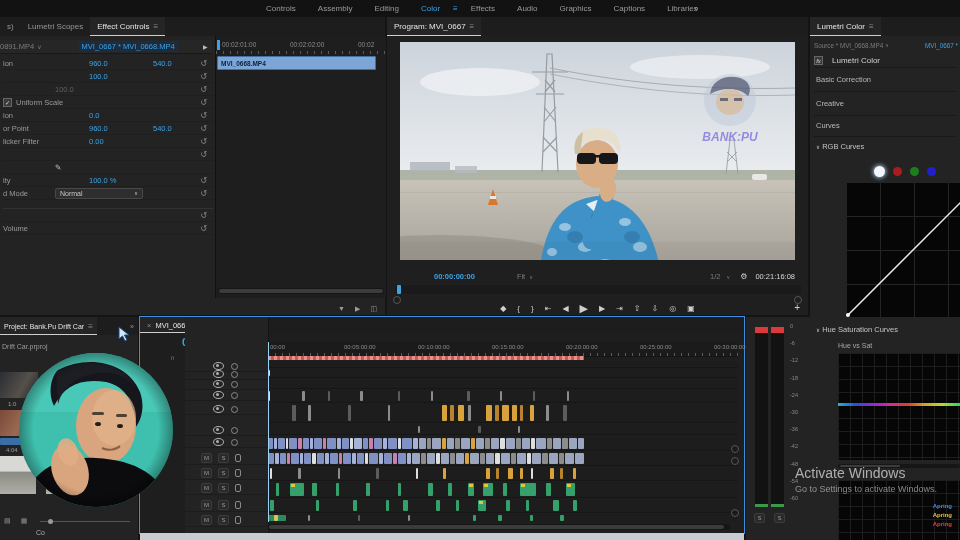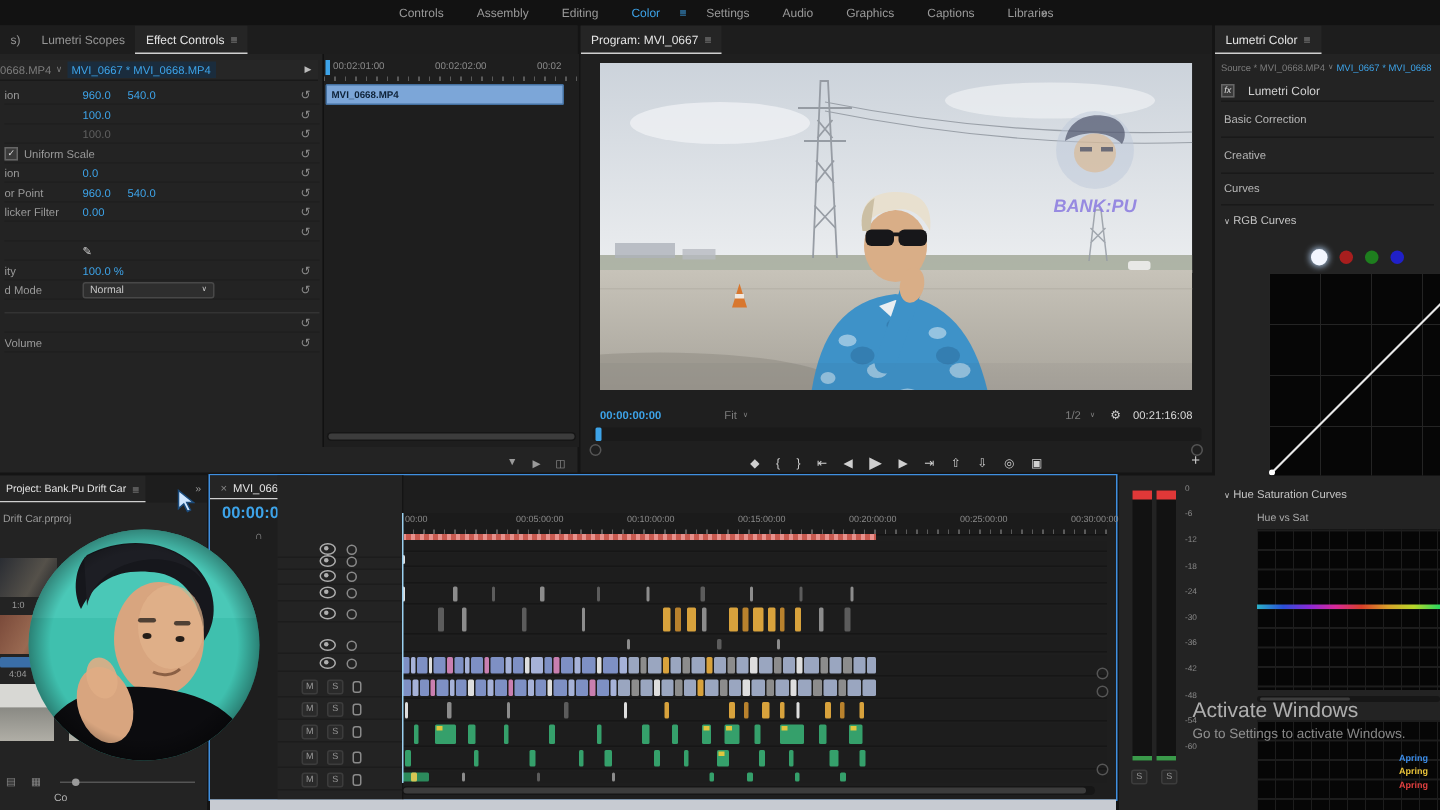--- a/index.html
+++ b/index.html
@@ -6,21 +6,21 @@
   #app{position:relative;width:960px;height:540px;background:#141414;overflow:hidden;
        font-family:"Liberation Sans","DejaVu Sans",sans-serif;color:#bfbfbf;
        -webkit-font-smoothing:antialiased;}
   .abs{position:absolute;}
   .panel{position:absolute;background:#232323;}
   .tabbar{position:absolute;left:0;top:0;right:0;height:19px;background:#1d1d1d;
           display:flex;align-items:center;font-size:8px;color:#969696;white-space:nowrap;overflow:hidden;}
   .tab{padding:0 7px;height:100%;display:flex;align-items:center;gap:4px;}
   .tab.active{color:#e4e4e4;background:#252525;box-shadow:inset 0 -1px 0 #cfcfcf;}
   .hamb{color:#8a8a8a;font-size:8px;}
-  .blue{color:#3da3e8;}
+  .blue{color:#3da3e8;margin-left:34px;}
   .dim{color:#7c7c7c;}
   
   #menubar{position:absolute;left:0;top:0;width:960px;height:17px;background:#121212;
            display:flex;align-items:center;font-size:8px;}
   #menubar .mi{padding:0 11px;color:#9a9a9a;}
   #menubar .mi.active{color:#3da3e8;}
   
   .ecrow{display:flex;align-items:center;height:12px;font-size:7.5px;color:#9a9a9a;position:relative;
          border-bottom:1px solid #1f1f1f;}
   .ecrow .lbl{width:52px;overflow:hidden;white-space:nowrap;}
@@ -58,21 +58,21 @@
 <body>
 
 <div id="app">
 
   <div id="menubar" style="padding-left:255px;">
       <span class="mi">Controls</span>
       <span class="mi">Assembly</span>
       <span class="mi">Editing</span>
       <span class="mi active">Color</span>
       <span class="mi active" style="padding: 0px 2px;">≡</span>
-      <span class="mi">Settings</span>
+      <span class="mi">Effects</span>
       <span class="mi">Audio</span>
       <span class="mi">Graphics</span>
       <span class="mi">Captions</span>
       <span class="mi">Libraries</span>
     </div>
   <span class="abs" style="left:694px;top:4px;font-size:8px;color:#9a9a9a;">»</span>
 
   <div class="panel" style="left:0;top:17px;width:385px;height:298px;">
     <div class="tabbar" id="ec-tabs">
         <div class="tab">
@@ -81,21 +81,21 @@
         <div class="tab">
           <span>Lumetri Scopes</span>
         </div>
         <div class="tab active">
           <span>Effect Controls</span>
           <span class="hamb">≡</span>
         </div>
       </div>
 
     <div class="abs" style="left:0;top:23px;width:212px;height:13px;background:#262626;display:flex;align-items:center;font-size:7.5px;border-bottom:1px solid #191919;">
-      <span class="dim">0668.MP4</span>
+      <span class="dim">0891.MP4</span>
       <span class="dim" style="margin:0 3px;font-size:6px;">∨</span>
       <span class="blue" style="background:#1a2c3d;padding:1px 3px;">MVI_0667 * MVI_0668.MP4</span>
     </div>
     <span class="abs" style="left:203px;top:26px;font-size:6px;color:#bbb;">▶</span>
 
     <div class="abs" id="ec-rows" style="left:3px;top:40px;width:210px;">
         <div class="ecrow">
           <span class="lbl">ion</span>
           <span class="v1 blue">960.0</span>
           <span class="v1 blue">540.0</span>

